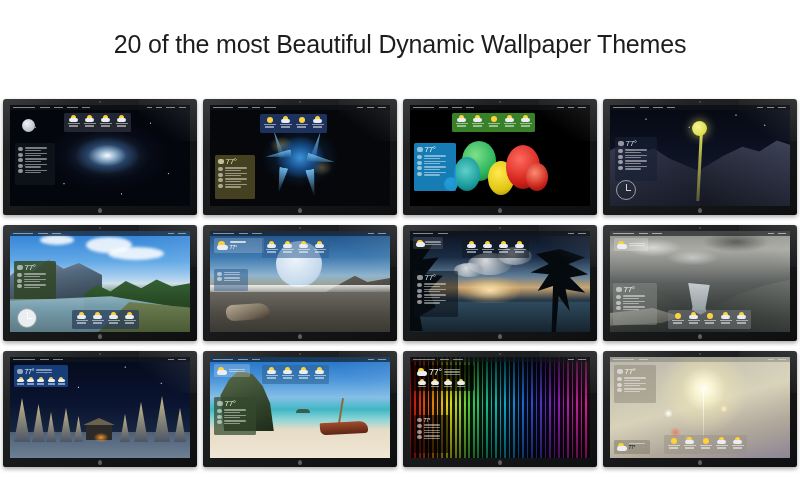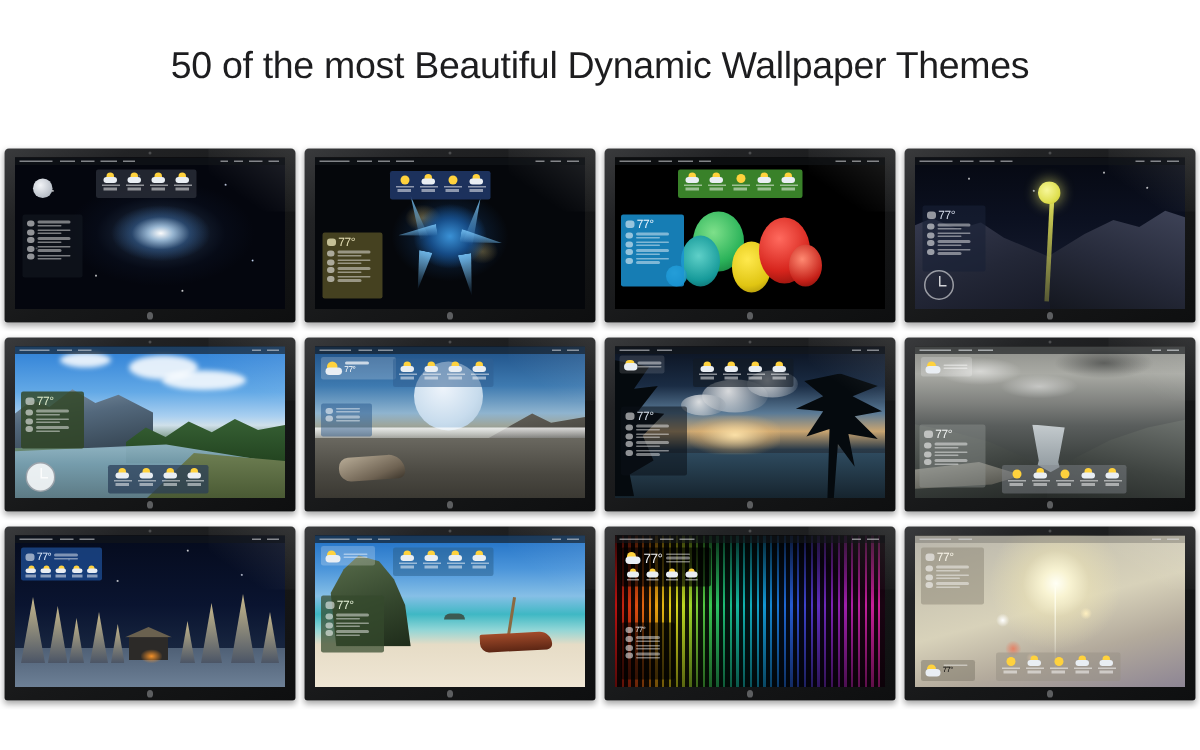--- a/index.html
+++ b/index.html
@@ -381,21 +381,21 @@
   .w-flare .ray {
     position:absolute; left:52%; top:34%; width:1.4px; height:58px; margin-left:-.7px;
     background: linear-gradient(180deg, rgba(255,255,240,.9), rgba(255,255,240,0));
   }
 </style>
 </head>
 <body>
 
 <div id="page">
 
-  <div class="headline">50 of the most Beautiful Dynamic Wallpaper Themes</div>
+  <div class="headline">20 of the most Beautiful Dynamic Wallpaper Themes</div>
 
   <div class="grid">
 
     <div class="tile">
       <div class="monitor">
         <div class="cam"></div>
         <div class="logo"></div>
         <div class="screen">
           <div class="wall w-galaxy">
             <div class="moon"></div>

